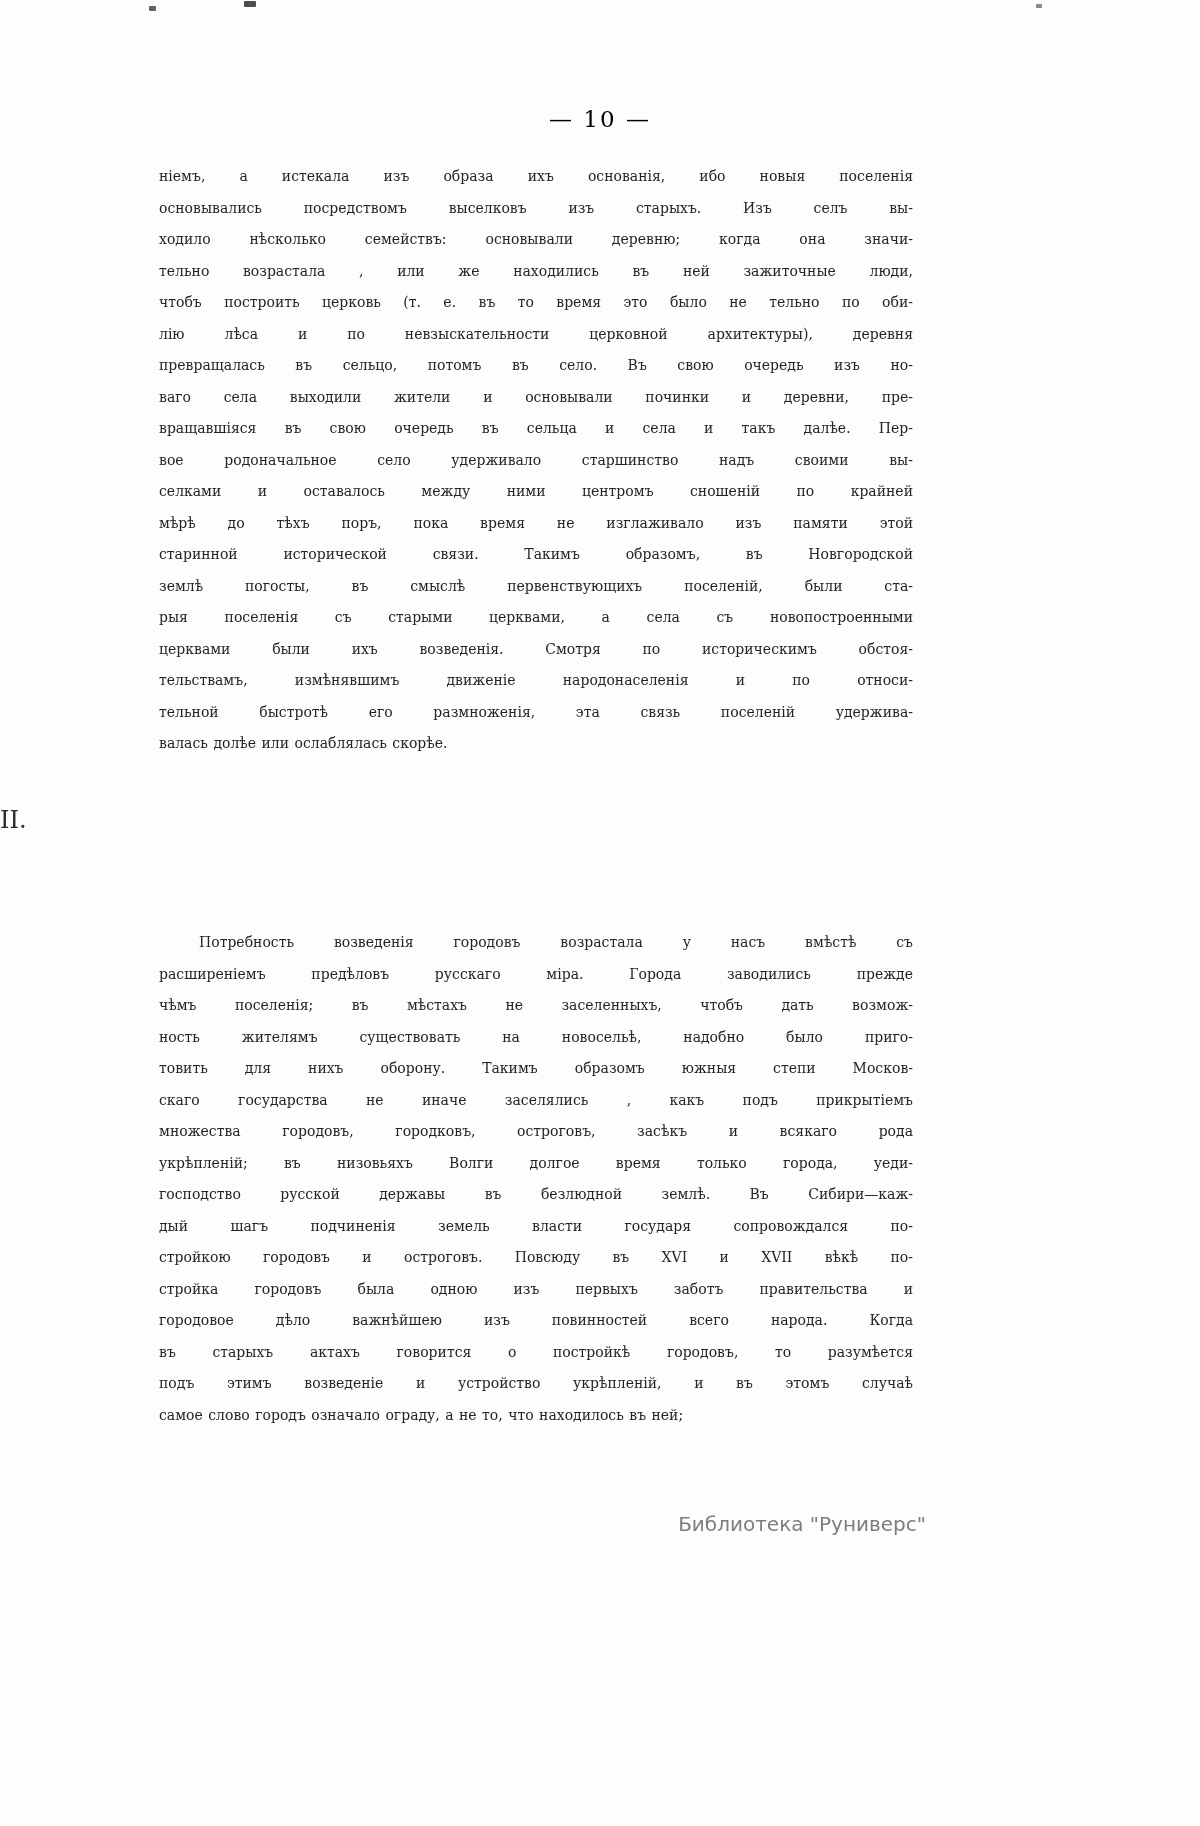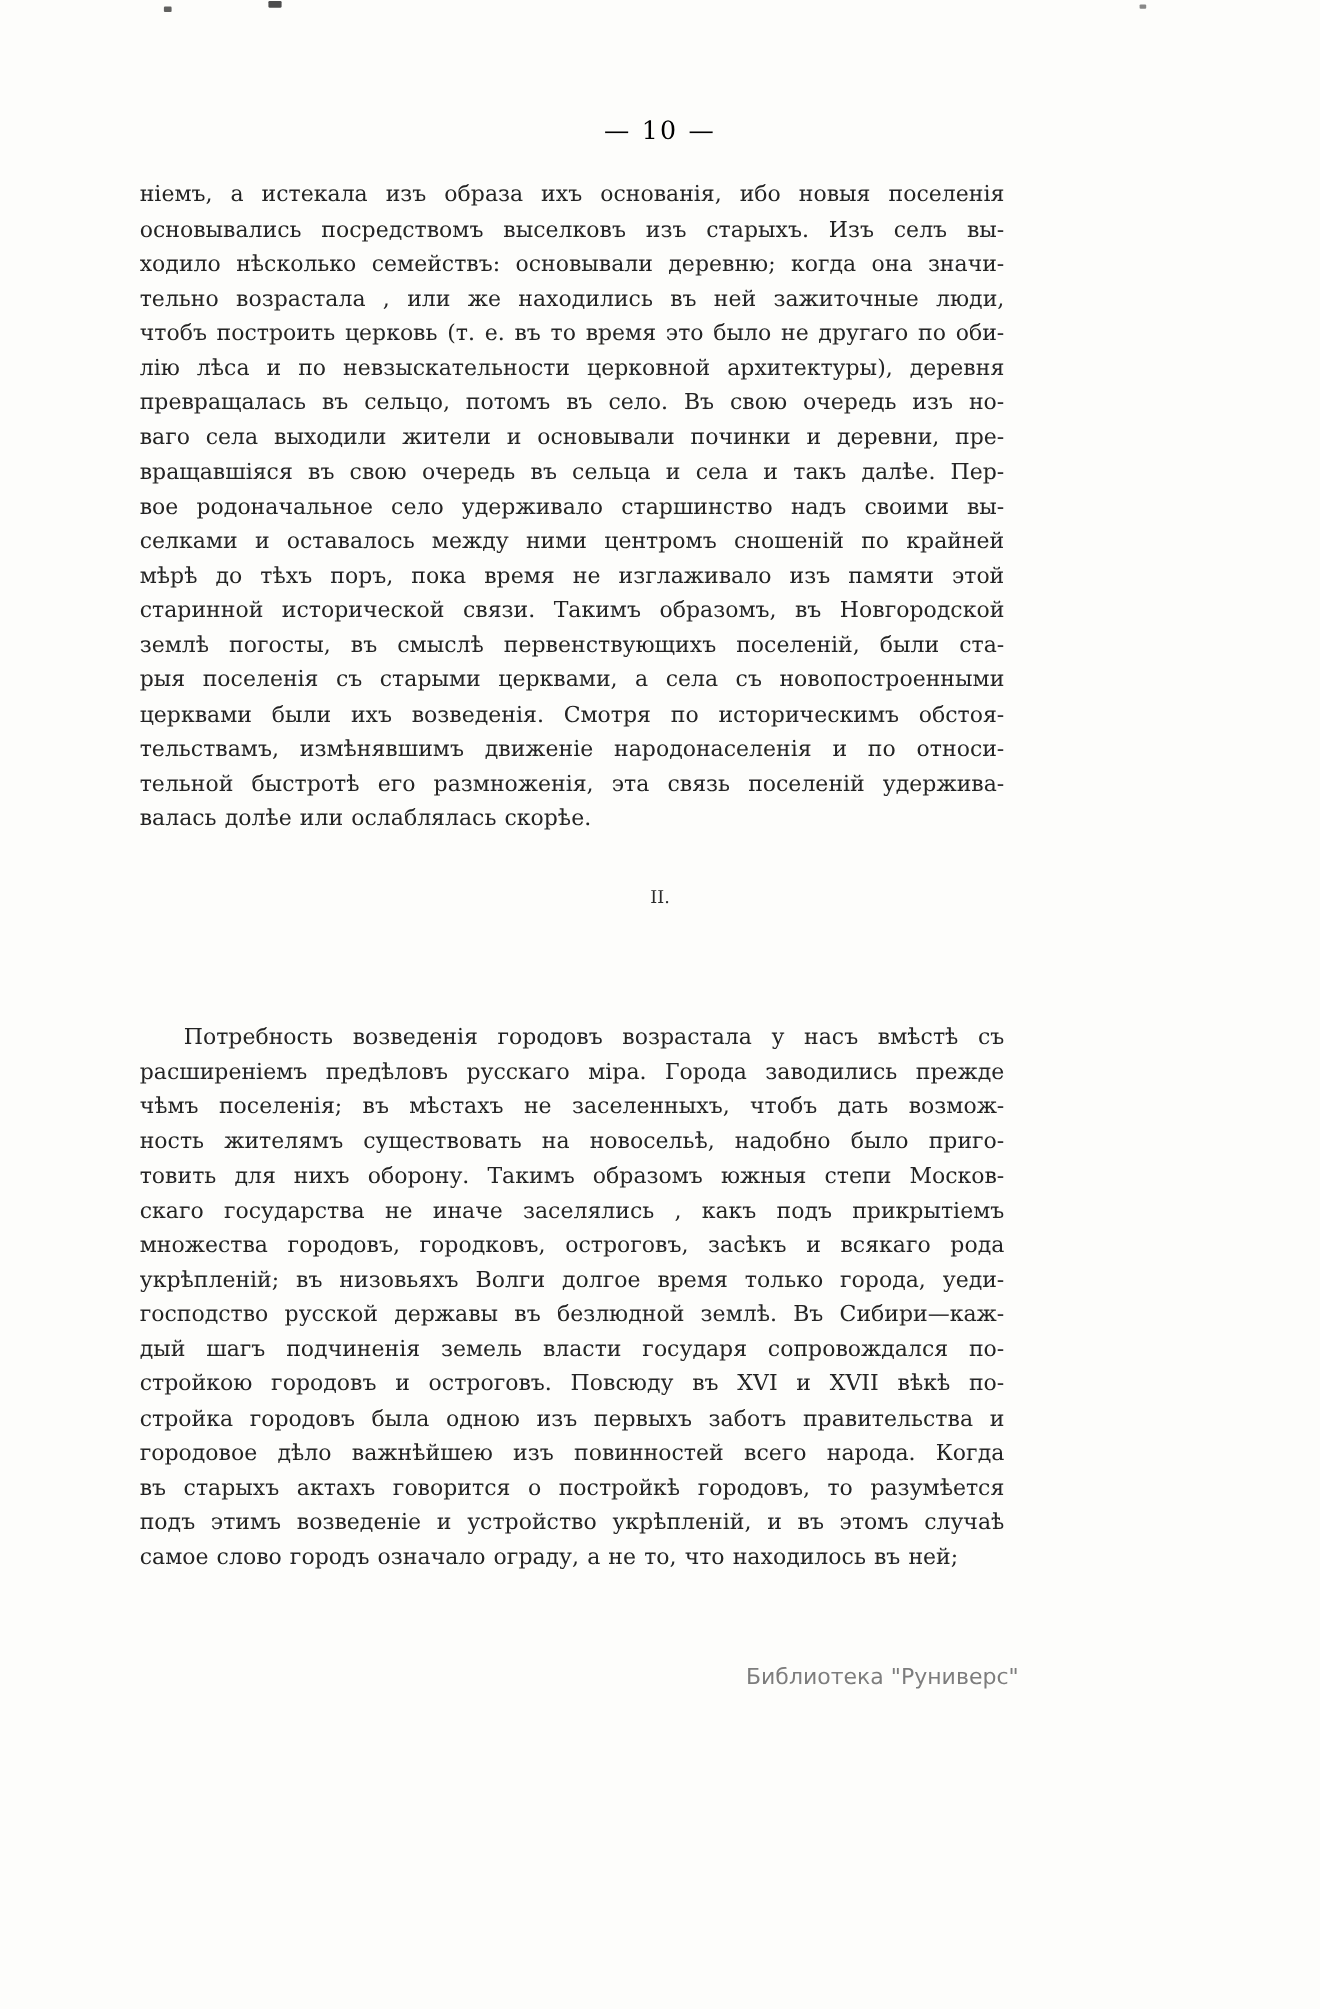--- a/index.html
+++ b/index.html
@@ -29,39 +29,39 @@
   .para {
     position: absolute;
     left: 127px;
     width: 786px;
   }
   .para1 { top: 161px; }
   .para2 { top: 927px; }
   .line {
     height: 31.5px;
     line-height: 31.5px;
-    font-size: 20px;
+    font-size: 14px;
     text-align: justify;
     text-align-last: justify;
     white-space: normal;
     word-spacing: 1px;
+    margin-left: 32px;
   }
   .line.last {
     text-align-last: left;
   }
   .indent .line:first-child {
     text-indent: 40px;
   }
   .section-number {
     position: absolute;
     top: 806px;
     left: 0;
     width: 100%;
-    text-align: center;
-    font-size: 16px;
+    font-size: 24px;
     color: #2a2a2a;
   }
   .section-title {
     position: absolute;
     top: 864px;
     left: 0;
     width: 100%;
     text-align: center;
     font-size: 20px;
     letter-spacing: 13px;
@@ -95,21 +95,21 @@
   <span class="speck speck-2"></span>
   <span class="speck speck-3"></span>
 
   <div class="page-number">— 10 —</div>
 
   <div class="para para1">
       <div class="line">ніемъ, а истекала изъ образа ихъ основанія, ибо новыя поселенія</div>
       <div class="line">основывались посредствомъ выселковъ изъ старыхъ. Изъ селъ вы-</div>
       <div class="line">ходило нѣсколько семействъ: основывали деревню; когда она значи-</div>
       <div class="line">тельно возрастала , или же находились въ ней зажиточные люди,</div>
-      <div class="line">чтобъ построить церковь (т. е. въ то время это было не другаго по оби-</div>
+      <div class="line">чтобъ построить церковь (т. е. въ то время это было не тельно по оби-</div>
       <div class="line">лію лѣса и по невзыскательности церковной архитектуры), деревня</div>
       <div class="line">превращалась въ сельцо, потомъ въ село. Въ свою очередь изъ но-</div>
       <div class="line">ваго села выходили жители и основывали починки и деревни, пре-</div>
       <div class="line">вращавшіяся въ свою очередь въ сельца и села и такъ далѣе. Пер-</div>
       <div class="line">вое родоначальное село удерживало старшинство надъ своими вы-</div>
       <div class="line">селками и оставалось между ними центромъ сношеній по крайней</div>
       <div class="line">мѣрѣ до тѣхъ поръ, пока время не изглаживало изъ памяти этой</div>
       <div class="line">старинной исторической связи. Такимъ образомъ, въ Новгородской</div>
       <div class="line">землѣ погосты, въ смыслѣ первенствующихъ поселеній, были ста-</div>
       <div class="line">рыя поселенія съ старыми церквами, а села съ новопостроенными</div>

